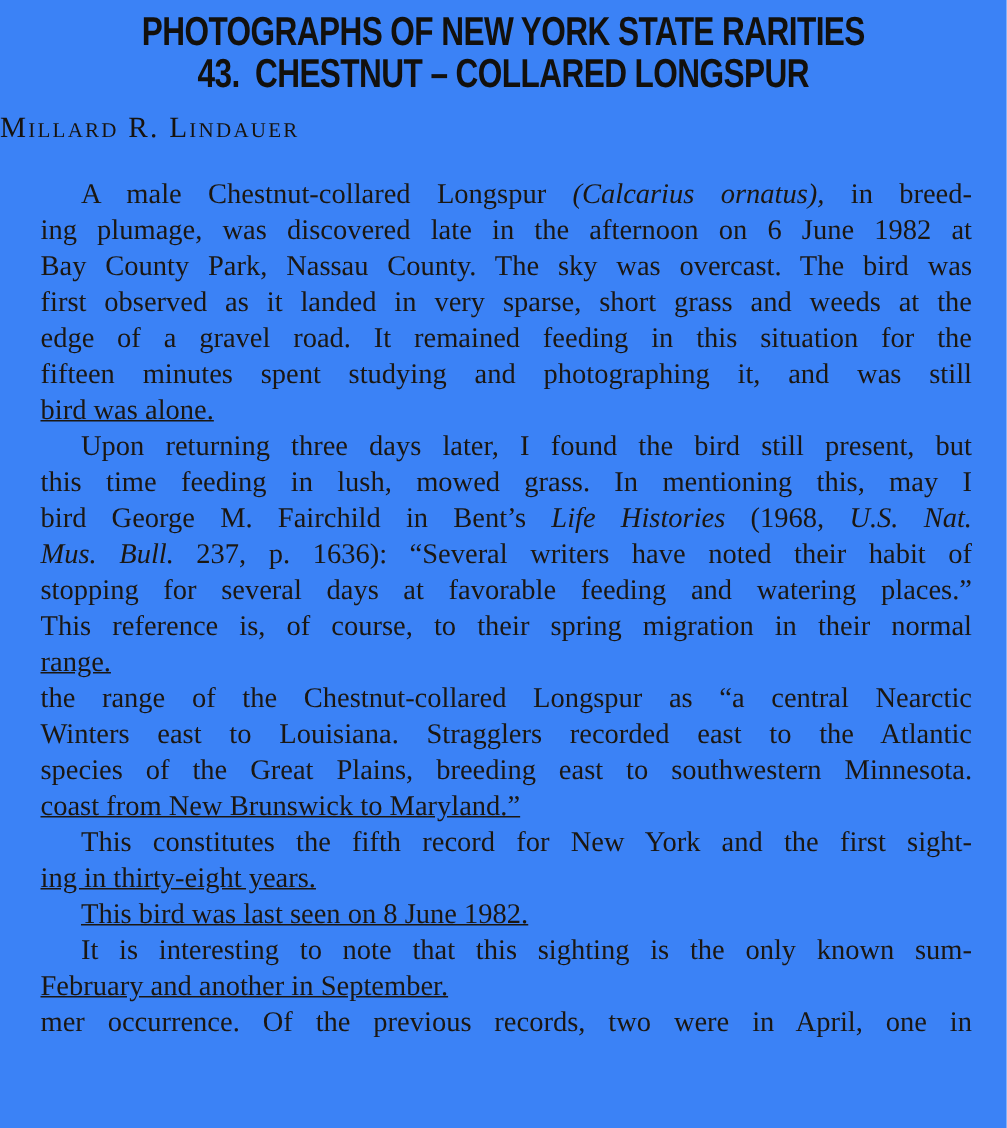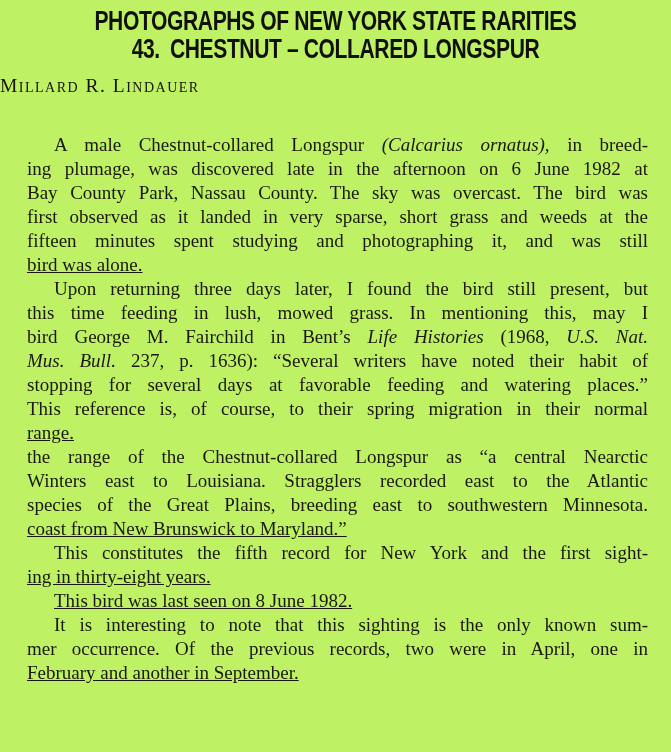--- a/index.html
+++ b/index.html
@@ -9,21 +9,21 @@
     background: #fdfdfc;
     font-family: "Liberation Serif", serif;
   }
   .page {
     box-sizing: border-box;
     width: 671px;
     height: 752px;
     padding-top: 7px;
     overflow: hidden;
     color: #1b1712;
-    background: #bef264;
+    background: #3b82f6;
   }
   .title {
     margin: 0;
     text-align: center;
     font-family: "Liberation Sans", sans-serif;
     font-weight: 700;
     font-size: 27px;
     line-height: 28px;
     color: #12100d;
   }
@@ -38,21 +38,21 @@
     margin-top: 13px;
     text-align: left;
     font-family: "Liberation Serif", serif;
     font-variant: small-caps;
     font-size: 19.5px;
     line-height: 20px;
     letter-spacing: 1.5px;
     color: #17130e;
   }
   .article-body {
-    margin: 37px 23px 0 27px;
+    margin: 22px 23px 0 27px;
     width: 621px;
     font-size: 19px;
     line-height: 24px;
     color: #1b1712;
   }
   .paragraph { margin: 0; }
   .line {
     text-align: justify;
     text-align-last: justify;
   }
@@ -68,20 +68,21 @@
     <span class="title-line">PHOTOGRAPHS OF NEW YORK STATE RARITIES</span>
     <span class="title-line">43. CHESTNUT – COLLARED LONGSPUR</span>
   </h1>
   <div class="author">Millard R. Lindauer</div>
   <div class="article-body" id="article-body">
       <div class="paragraph">
         <div class="line first"><span>A male Chestnut-collared Longspur </span><i>(Calcarius ornatus),</i><span> in breed-</span></div>
         <div class="line"><span>ing plumage, was discovered late in the afternoon on 6 June 1982 at</span></div>
         <div class="line"><span>Bay County Park, Nassau County. The sky was overcast. The bird was</span></div>
         <div class="line"><span>first observed as it landed in very sparse, short grass and weeds at the</span></div>
+        <div class="line"><span>edge of a gravel road. It remained feeding in this situation for the</span></div>
         <div class="line"><span>fifteen minutes spent studying and photographing it, and was still</span></div>
         <div class="line last"><span>bird was alone.</span></div>
       </div>
       <div class="paragraph">
         <div class="line first"><span>Upon returning three days later, I found the bird still present, but</span></div>
         <div class="line"><span>this time feeding in lush, mowed grass. In mentioning this, may I</span></div>
         <div class="line"><span>bird George M. Fairchild in Bent’s </span><i>Life Histories</i><span> (1968, </span><i>U.S. Nat.</i></div>
         <div class="line"><i>Mus. Bull.</i><span> 237, p. 1636): “Several writers have noted their habit of</span></div>
         <div class="line"><span>stopping for several days at favorable feeding and watering places.”</span></div>
         <div class="line"><span>This reference is, of course, to their spring migration in their normal</span></div>
@@ -95,17 +96,17 @@
       </div>
       <div class="paragraph">
         <div class="line first"><span>This constitutes the fifth record for New York and the first sight-</span></div>
         <div class="line last"><span>ing in thirty-eight years.</span></div>
       </div>
       <div class="paragraph">
         <div class="line first last"><span>This bird was last seen on 8 June 1982.</span></div>
       </div>
       <div class="paragraph">
         <div class="line first"><span>It is interesting to note that this sighting is the only known sum-</span></div>
+        <div class="line last"><span>February and another in September.</span></div>
         <div class="line"><span>mer occurrence. Of the previous records, two were in April, one in</span></div>
-        <div class="line last"><span>February and another in September.</span></div>
       </div>
     </div>
 </div>
 
 </body></html>

